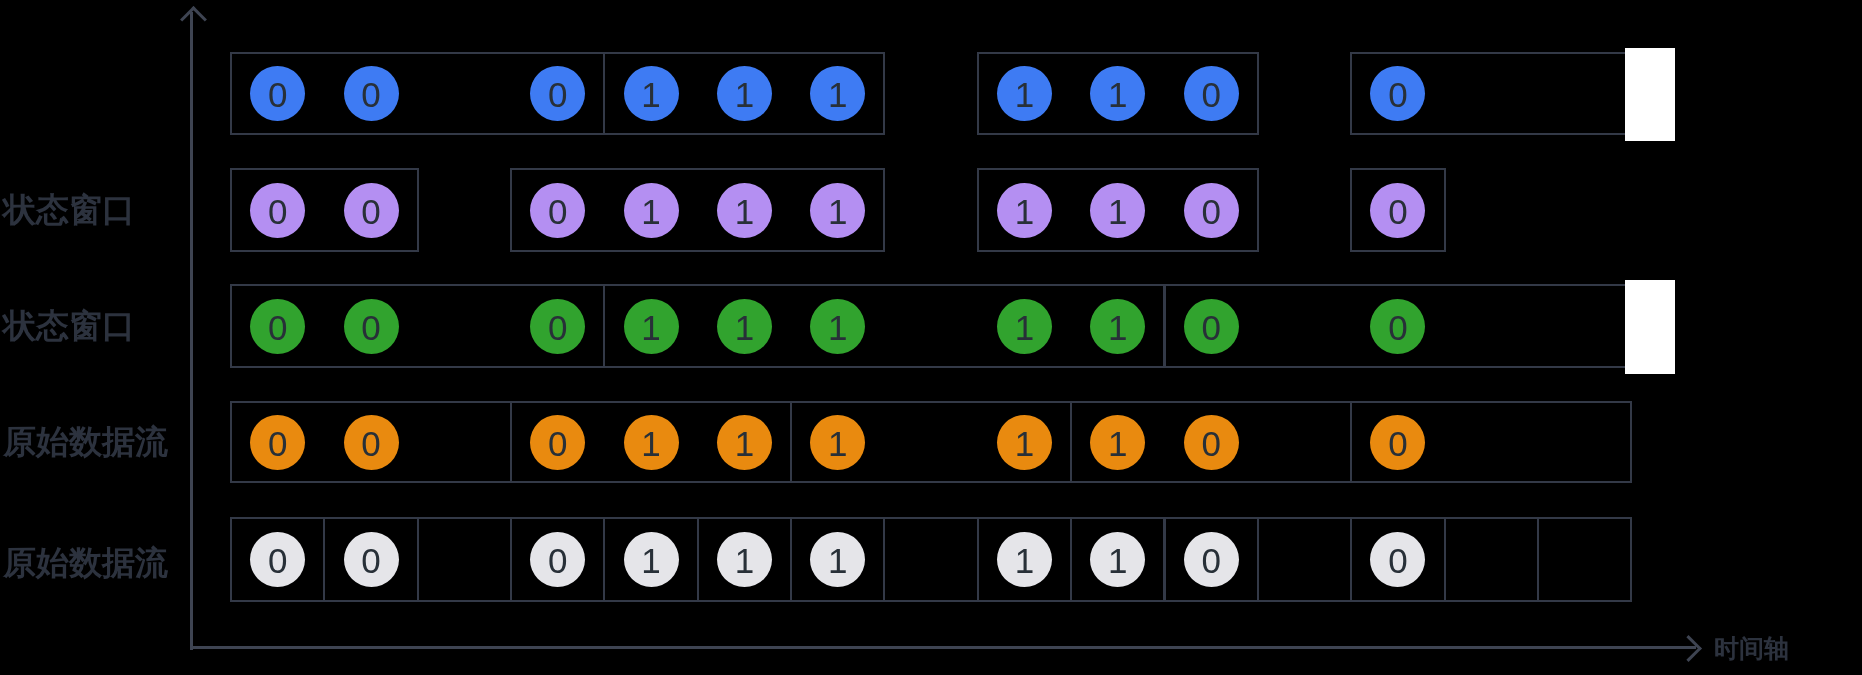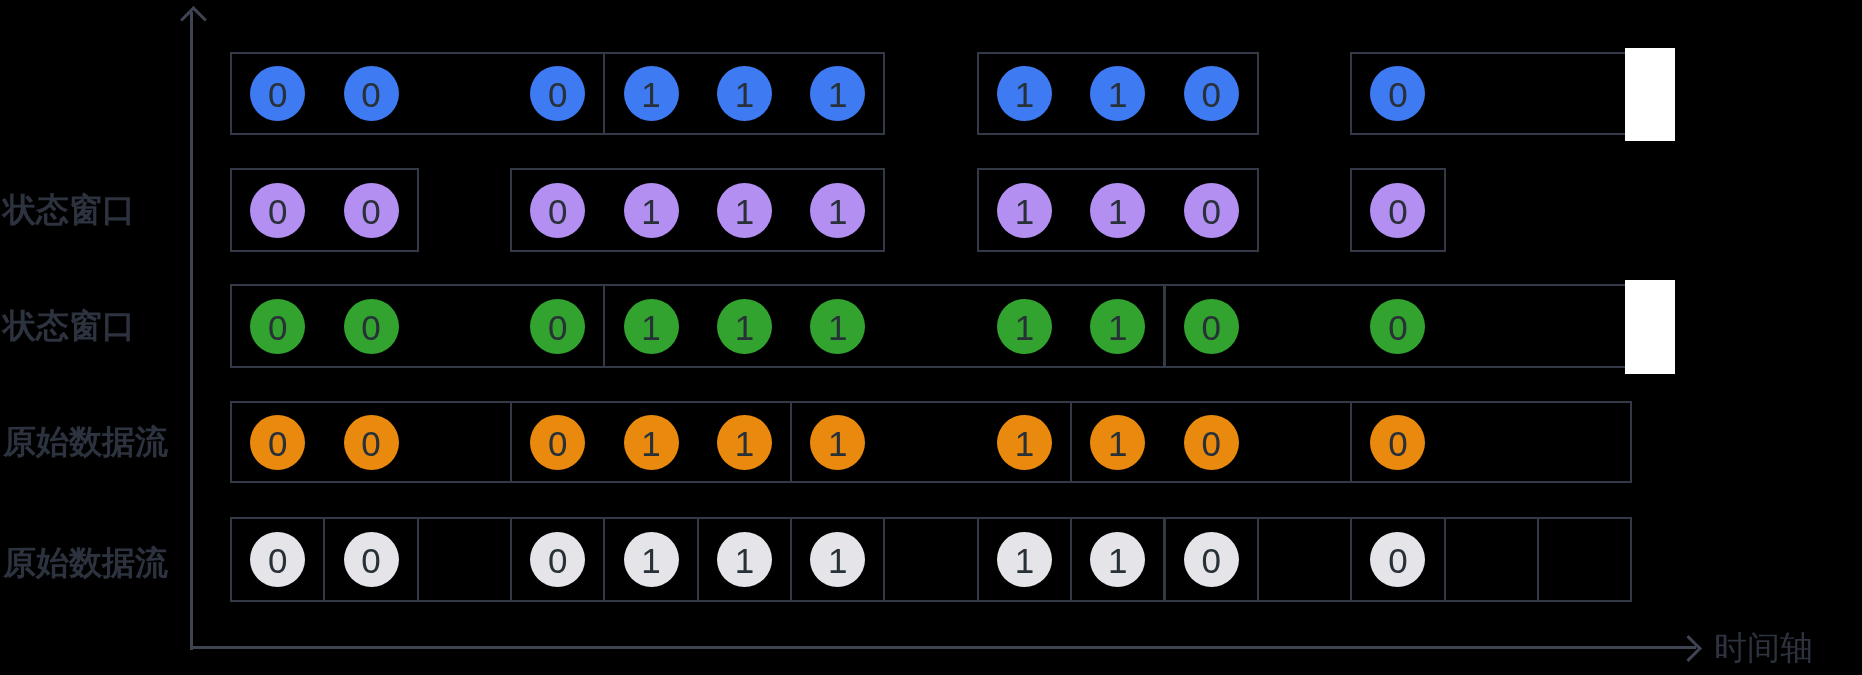--- a/index.html
+++ b/index.html
@@ -9,21 +9,21 @@
     background:var(--bg,#000);
     overflow:hidden;
     font-family:"Liberation Sans","DejaVu Sans",sans-serif;
   }
   .axis-line{position:absolute;background:var(--axis);}
   .chev{position:absolute;width:16px;height:16px;
     border-top:3px solid var(--axis);border-right:3px solid var(--axis);}
   .chev.up{transform:rotate(-45deg);}
   .chev.right{transform:rotate(45deg);}
   .axis-label{
-    position:absolute;font-size:33px;font-weight:400;
+    position:absolute;font-size:25px;font-weight:700;
     color:var(--label);white-space:nowrap;line-height:34px;
   }
   .row-label{
     position:absolute;left:3px;font-size:33px;font-weight:600;
     color:var(--label);white-space:nowrap;
     display:flex;align-items:center;
   }
   .window-box{
     position:absolute;box-sizing:border-box;
     border:2px solid var(--box-border);background:transparent;

